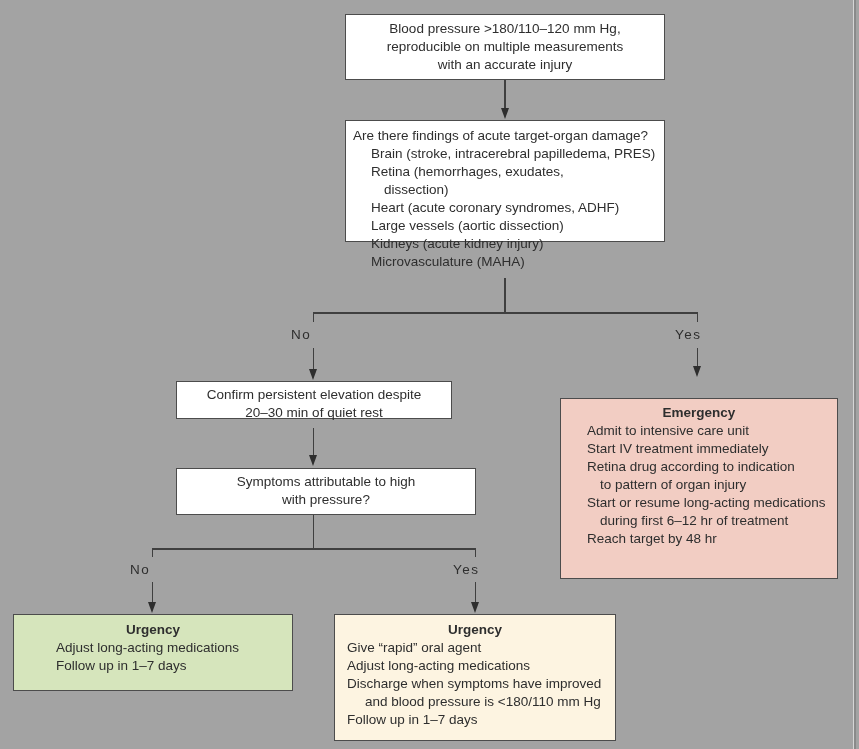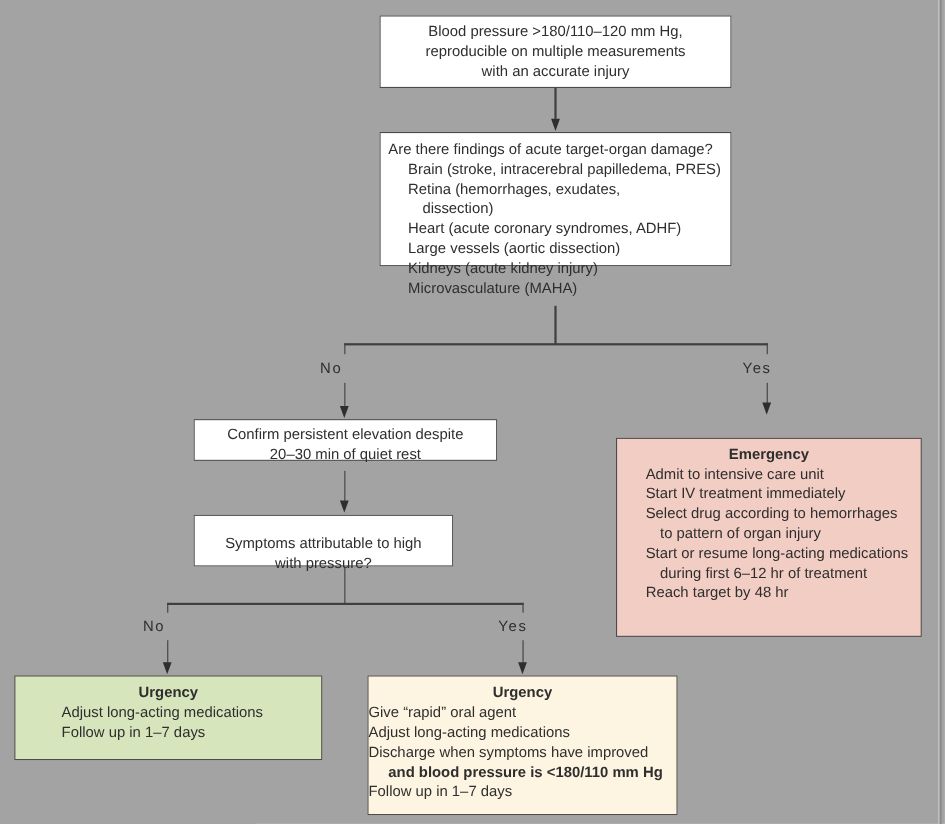--- a/index.html
+++ b/index.html
@@ -15,29 +15,29 @@
   .box-body .line { white-space:nowrap; }
   .center .box-body .line { text-align:center; white-space:normal; }
   .indent-1 { padding-left:18px; }
   .indent-2 { padding-left:31px; }
 
   
   #box-bp        { left:345px; top:14px;  width:320px; height:66px;  padding-top:5px; }
   #box-findings  { left:345px; top:120px; width:320px; height:122px; padding-top:6px; }
   #box-findings .box-body { padding-left:7px; }
   #box-confirm   { left:176px; top:381px; width:276px; height:38px;  padding-top:4px; }
-  #box-symptoms  { left:176px; top:468px; width:236px; height:47px;  padding-top:16px; }
+  #box-symptoms  { left:176px; top:468px; width:300px; height:47px;  padding-top:4px; }
   #box-emergency { left:560px; top:378px; width:278px; height:181px; padding-top:5px; background:#f2cdc3;margin-top:20px; }
   #box-emergency .box-body { padding-left:26px; }
   #box-emergency .indent-1 { padding-left:13px; }
   #box-urgency-green { left:13px;  top:614px; width:280px; height:77px;  padding-top:6px; background:#d6e5bc; }
   #box-urgency-green .box-body { padding-left:42px; }
   #box-urgency-cream { left:334px; top:614px; width:282px; height:127px; padding-top:6px; background:#fdf4e1; }
-  #box-urgency-cream .box-body { padding-left:0; }
-  #box-urgency-cream .indent-1 { padding-left:18px;font-weight:bold; }
+  #box-urgency-cream .box-body { padding-left:12px; }
+  #box-urgency-cream .indent-1 { padding-left:18px; }
 
   
   .vline { position:absolute; width:1.5px; background:#3f3f3f; }
   .hline { position:absolute; height:1.5px; background:#3f3f3f; }
   .arrowhead {
     position:absolute; width:0; height:0;
     border-left:4.5px solid transparent; border-right:4.5px solid transparent;
     border-top:11px solid #2e2e2e;
   }
   .branch-label {
@@ -120,21 +120,21 @@
         <div class="line">Confirm persistent elevation despite</div>
         <div class="line">20–30 min of quiet rest</div>
       </div>
   </div>
 
   <div class="box" id="box-emergency">
     <div class="box-title">Emergency</div>
     <div class="box-body">
         <div class="line">Admit to intensive care unit</div>
         <div class="line">Start IV treatment immediately</div>
-        <div class="line">Select drug according to hemorrhages</div>
+        <div class="line">Retina drug according to indication</div>
         <div class="line indent-1">to pattern of organ injury</div>
         <div class="line">Start or resume long-acting medications</div>
         <div class="line indent-1">during first 6–12 hr of treatment</div>
         <div class="line">Reach target by 48 hr</div>
       </div>
   </div>
 
   <div class="vline" id="c-34-line"></div>
   <div class="arrowhead" id="c-34-head"></div>
 

